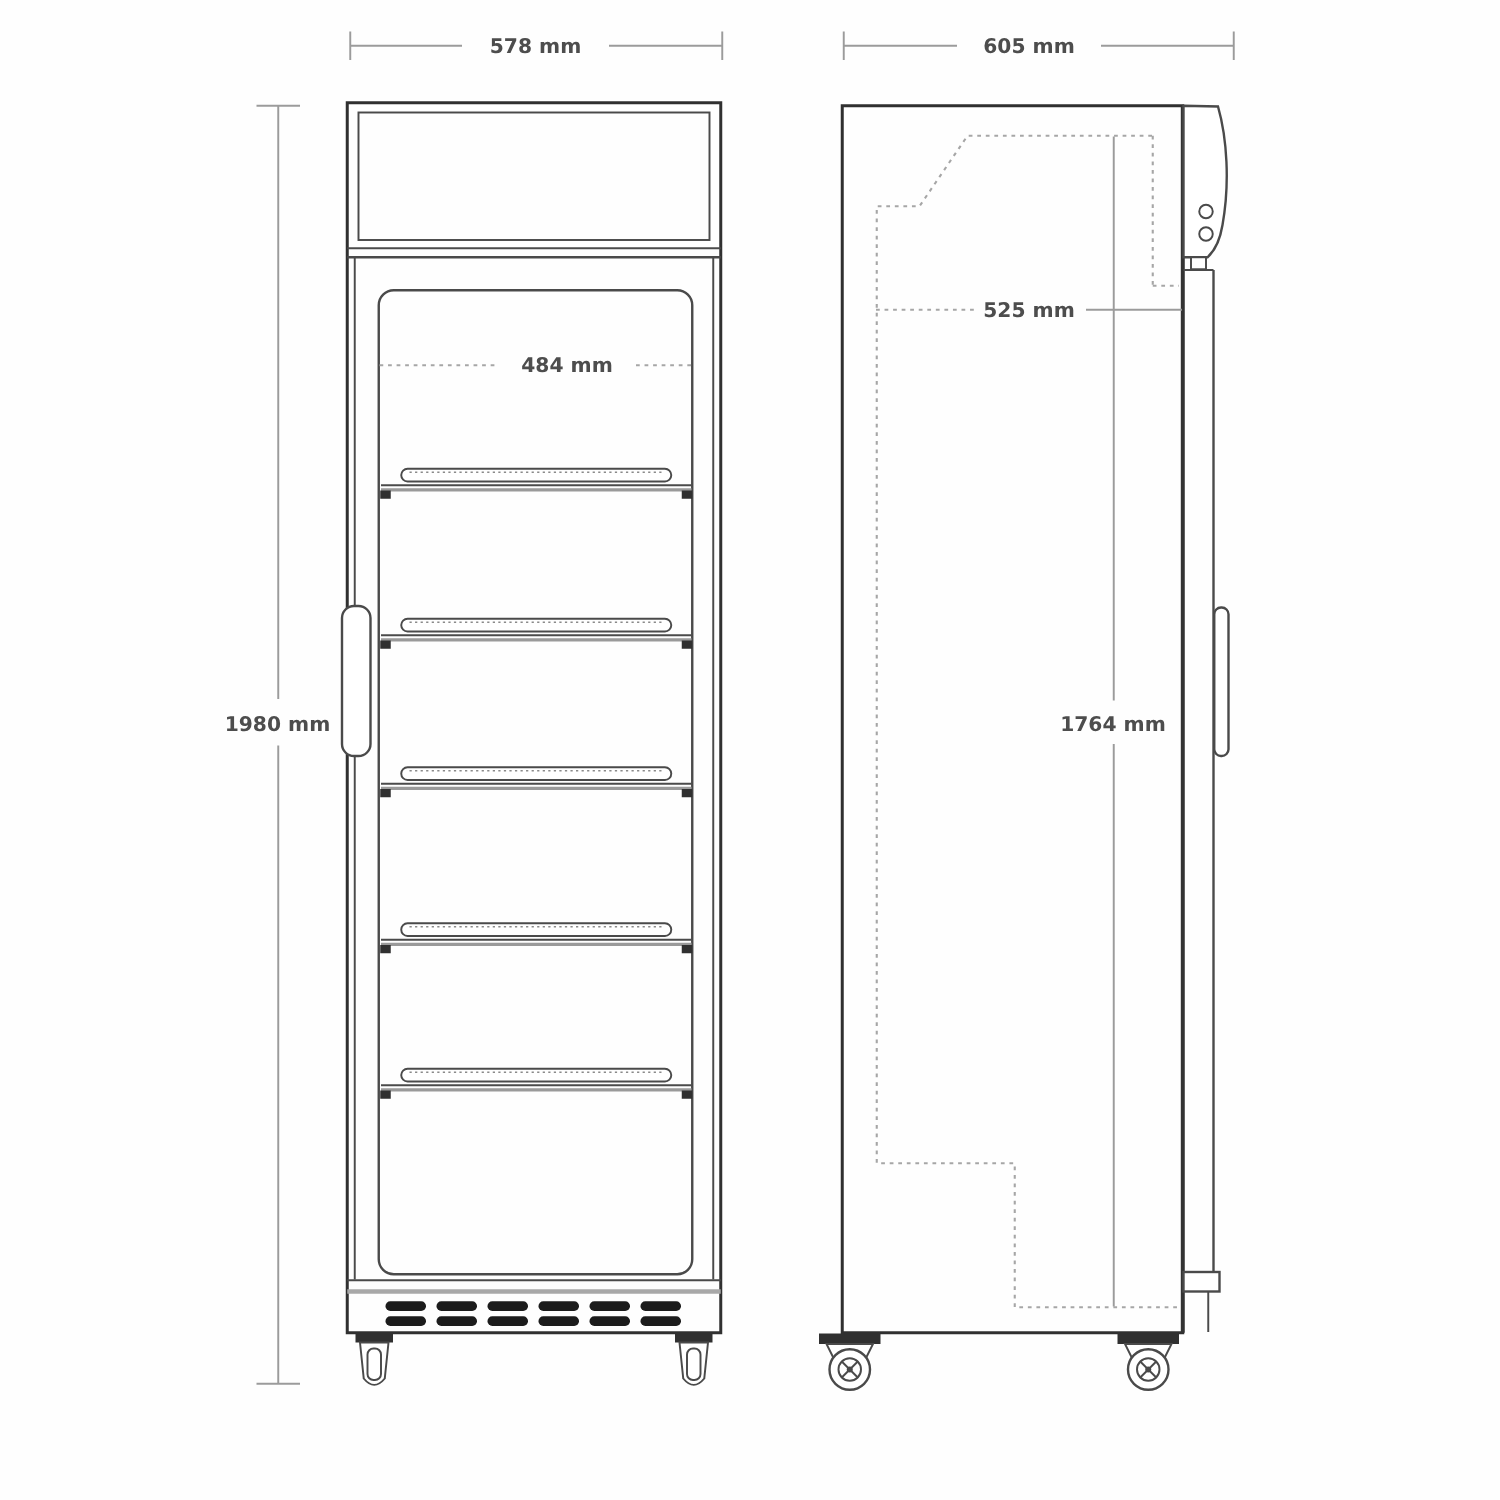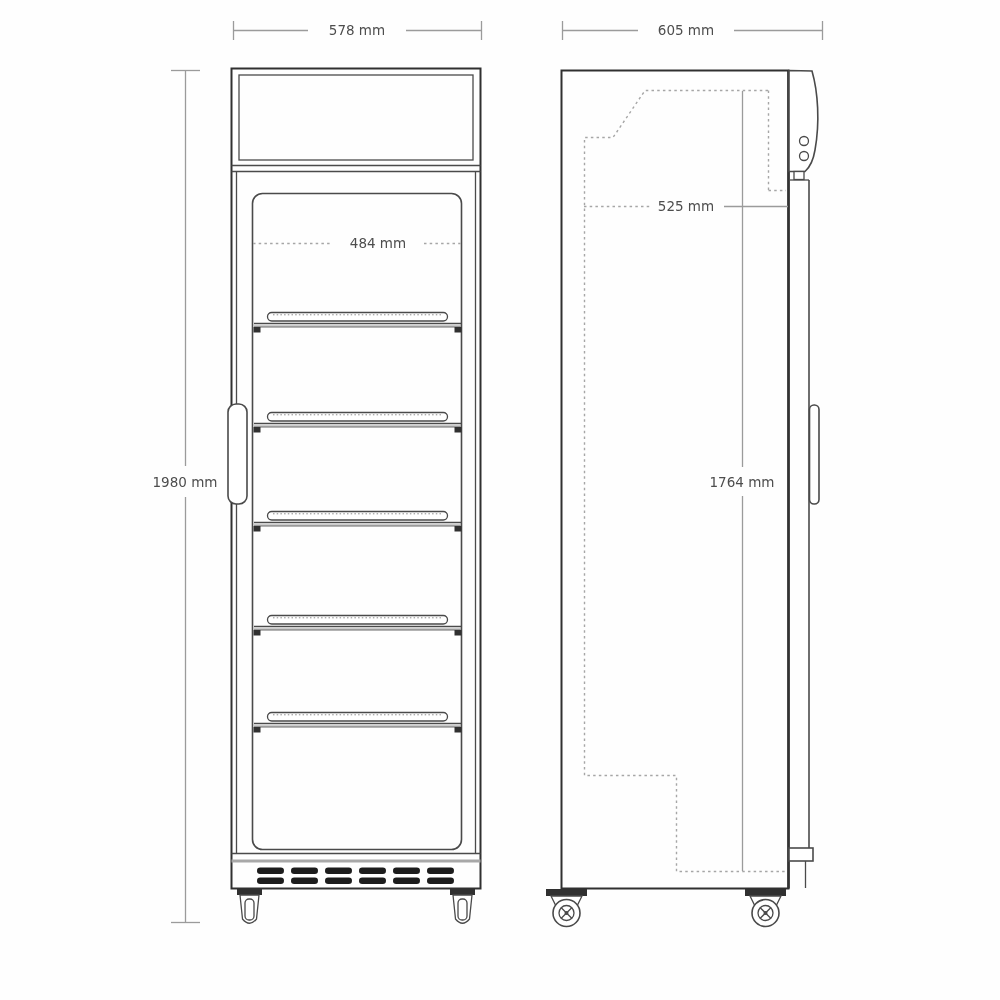--- a/index.html
+++ b/index.html
@@ -1,21 +1,21 @@
 <!DOCTYPE html>
 <html style="--line: #4a4a4a; --line-dark: #303030; --dim-line: #9b9b9b; --dotted: #a6a6a6; --text: #4d4d4d; --grille: #1c1c1c; --background: #fefefe;"><head>
 <meta charset="utf-8">
 <style>
   :root{
     --line:#4a4a4a; --line-dark:#303030; --dim-line:#9b9b9b;
     --dotted:#a6a6a6; --text:#4d4d4d; --background:#fefefe; --grille:#1c1c1c;
   }
   html,body{margin:0;padding:0;}
   body{background:var(--background);font-family:"DejaVu Sans","Liberation Sans",sans-serif;}
-  .canvas{width:896px;height:1000px;position:relative;background:var(--background);overflow:hidden;}
+  .canvas{width:896px;height:1000px;position:relative;background:var(--background);overflow:hidden;font-weight:bold;}
   svg{display:block;width:1000px;height:1000px;}
   .outline{fill:none;stroke:var(--line-dark);stroke-width:2;}
   .thin{fill:none;stroke:var(--line);stroke-width:1.3;}
   .med{fill:none;stroke:var(--line);stroke-width:1.6;}
   .wfill{fill:#fff;}
   .dark{fill:var(--line-dark);stroke:none;}
   .grille{fill:var(--grille);stroke:none;}
   .gray{fill:none;stroke:var(--dim-line);stroke-width:1.3;}
   .dotted{fill:none;stroke:var(--dotted);stroke-width:1.4;stroke-dasharray:2.5 3.2;}
   .stipple{fill:none;stroke:#8a8a8a;stroke-width:1;stroke-dasharray:1.5 2.2;}

